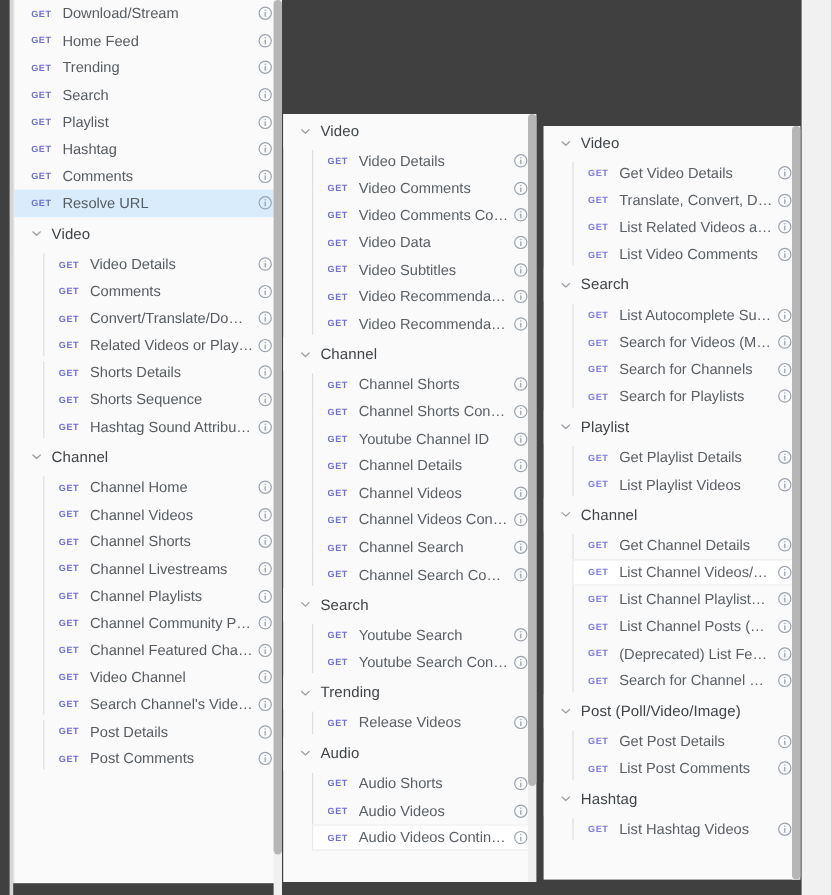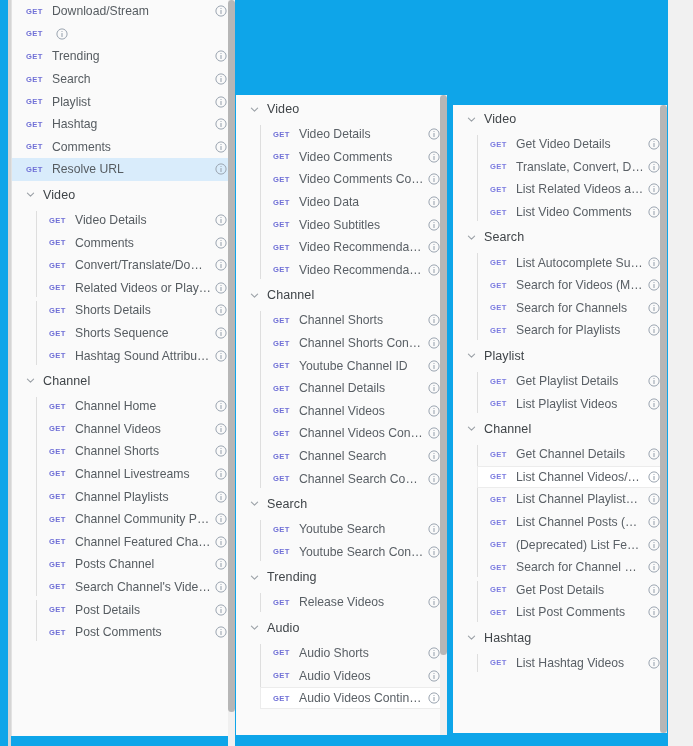--- a/index.html
+++ b/index.html
@@ -2,21 +2,21 @@
 <html><head>
 <meta charset="utf-8">
 <style>
   * { box-sizing: border-box; margin: 0; padding: 0; }
   html, body {
     width: 693px; height: 746px;
     background: #f1f1f1;
     font-family: "Liberation Sans", sans-serif;
     overflow: hidden;
   }
-  .stage { position: relative; width: 668px; height: 746px; background: #0ea5e9; }
+  .stage { position: relative; width: 668px; height: 746px; background: #404040; }
 
   
   .panel {
     position: absolute;
     background: #fafafa;
     overflow: hidden;
   }
   .panel-inner { position: absolute; left: 0; top: 0; width: 100%; }
 
   .panel-1 { left: 11px;  top: 0;    width: 222px; height: 736px; background:#fafafa; border-left:1px solid #e2e2e2;}
@@ -100,20 +100,21 @@
             <span class="info">
               <svg width="12" height="12" viewBox="0 0 12 12">
                 <circle cx="6" cy="6" r="5.1" fill="none" stroke="#9aa4b0" stroke-width="1"></circle>
                 <circle cx="6" cy="3.5" r="0.62" fill="#9aa4b0"></circle>
                 <rect x="5.45" y="5" width="1.1" height="4" rx="0.5" fill="#9aa4b0"></rect>
               </svg>
             </span>
           </div>
           <div class="row" style="padding-left: 14px;">
             <span class="verb">GET</span>
+            <span class="row-label">Home Feed</span>
             <span class="info">
               <svg width="12" height="12" viewBox="0 0 12 12">
                 <circle cx="6" cy="6" r="5.1" fill="none" stroke="#9aa4b0" stroke-width="1"></circle>
                 <circle cx="6" cy="3.5" r="0.62" fill="#9aa4b0"></circle>
                 <rect x="5.45" y="5" width="1.1" height="4" rx="0.5" fill="#9aa4b0"></rect>
               </svg>
             </span>
           </div>
           <div class="row" style="padding-left: 14px;">
             <span class="verb">GET</span>
@@ -352,21 +353,21 @@
             <span class="info">
               <svg width="12" height="12" viewBox="0 0 12 12">
                 <circle cx="6" cy="6" r="5.1" fill="none" stroke="#9aa4b0" stroke-width="1"></circle>
                 <circle cx="6" cy="3.5" r="0.62" fill="#9aa4b0"></circle>
                 <rect x="5.45" y="5" width="1.1" height="4" rx="0.5" fill="#9aa4b0"></rect>
               </svg>
             </span>
           </div>
           <div class="row">
             <span class="verb">GET</span>
-            <span class="row-label">Posts Channel</span>
+            <span class="row-label">Video Channel</span>
             <span class="info">
               <svg width="12" height="12" viewBox="0 0 12 12">
                 <circle cx="6" cy="6" r="5.1" fill="none" stroke="#9aa4b0" stroke-width="1"></circle>
                 <circle cx="6" cy="3.5" r="0.62" fill="#9aa4b0"></circle>
                 <rect x="5.45" y="5" width="1.1" height="4" rx="0.5" fill="#9aa4b0"></rect>
               </svg>
             </span>
           </div>
           <div class="row">
             <span class="verb">GET</span>
@@ -903,20 +904,28 @@
             <span class="verb">GET</span>
             <span class="row-label">Search for Channel Videos an...</span>
             <span class="info">
               <svg width="12" height="12" viewBox="0 0 12 12">
                 <circle cx="6" cy="6" r="5.1" fill="none" stroke="#9aa4b0" stroke-width="1"></circle>
                 <circle cx="6" cy="3.5" r="0.62" fill="#9aa4b0"></circle>
                 <rect x="5.45" y="5" width="1.1" height="4" rx="0.5" fill="#9aa4b0"></rect>
               </svg>
             </span>
           </div>
+        </div>
+        <div class="group">
+          <span class="chev">
+            <svg width="11" height="11" viewBox="0 0 11 11">
+              <path d="M2.4 4.2 L5.5 7.1 L8.6 4.2" fill="none" stroke="#9aa0a6" stroke-width="1.1" stroke-linecap="round" stroke-linejoin="round"></path>
+            </svg>
+          </span>
+          <span class="group-label">Post (Poll/Video/Image)</span>
         </div>
         <div class="rows">
           <div class="row">
             <span class="verb">GET</span>
             <span class="row-label">Get Post Details</span>
             <span class="info">
               <svg width="12" height="12" viewBox="0 0 12 12">
                 <circle cx="6" cy="6" r="5.1" fill="none" stroke="#9aa4b0" stroke-width="1"></circle>
                 <circle cx="6" cy="3.5" r="0.62" fill="#9aa4b0"></circle>
                 <rect x="5.45" y="5" width="1.1" height="4" rx="0.5" fill="#9aa4b0"></rect>

